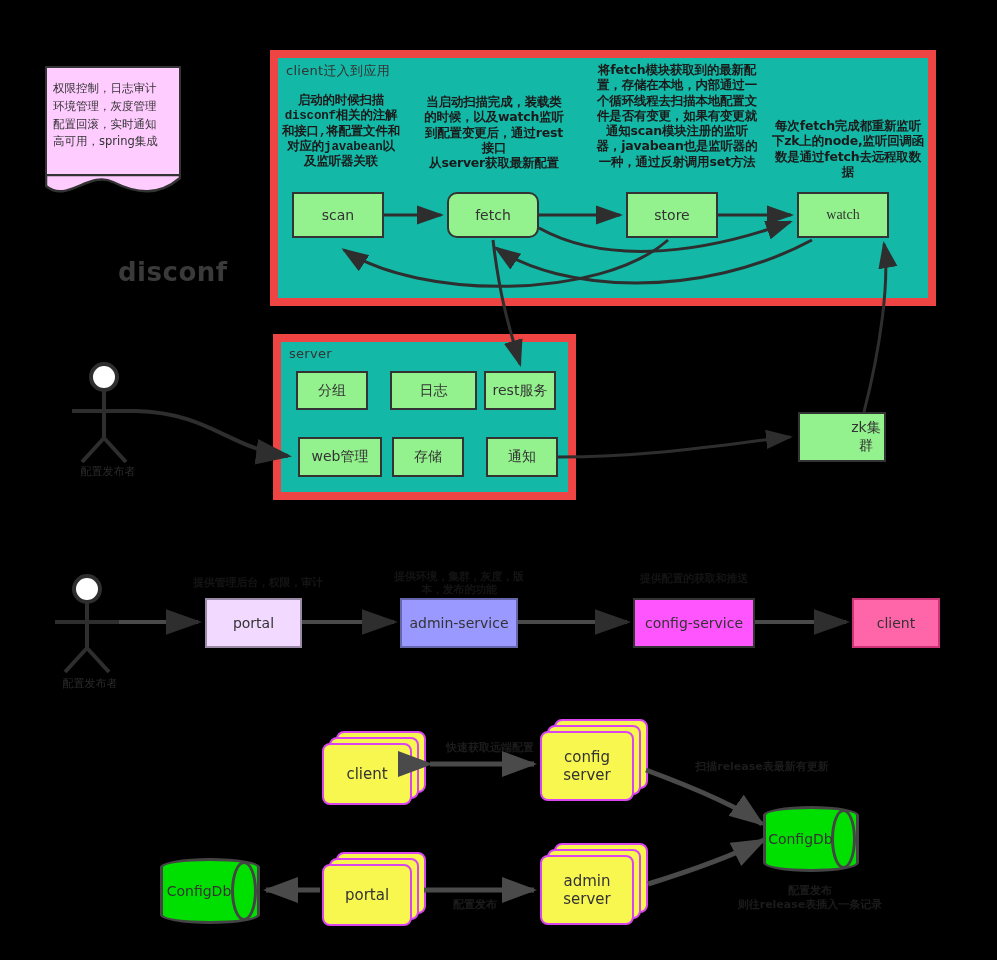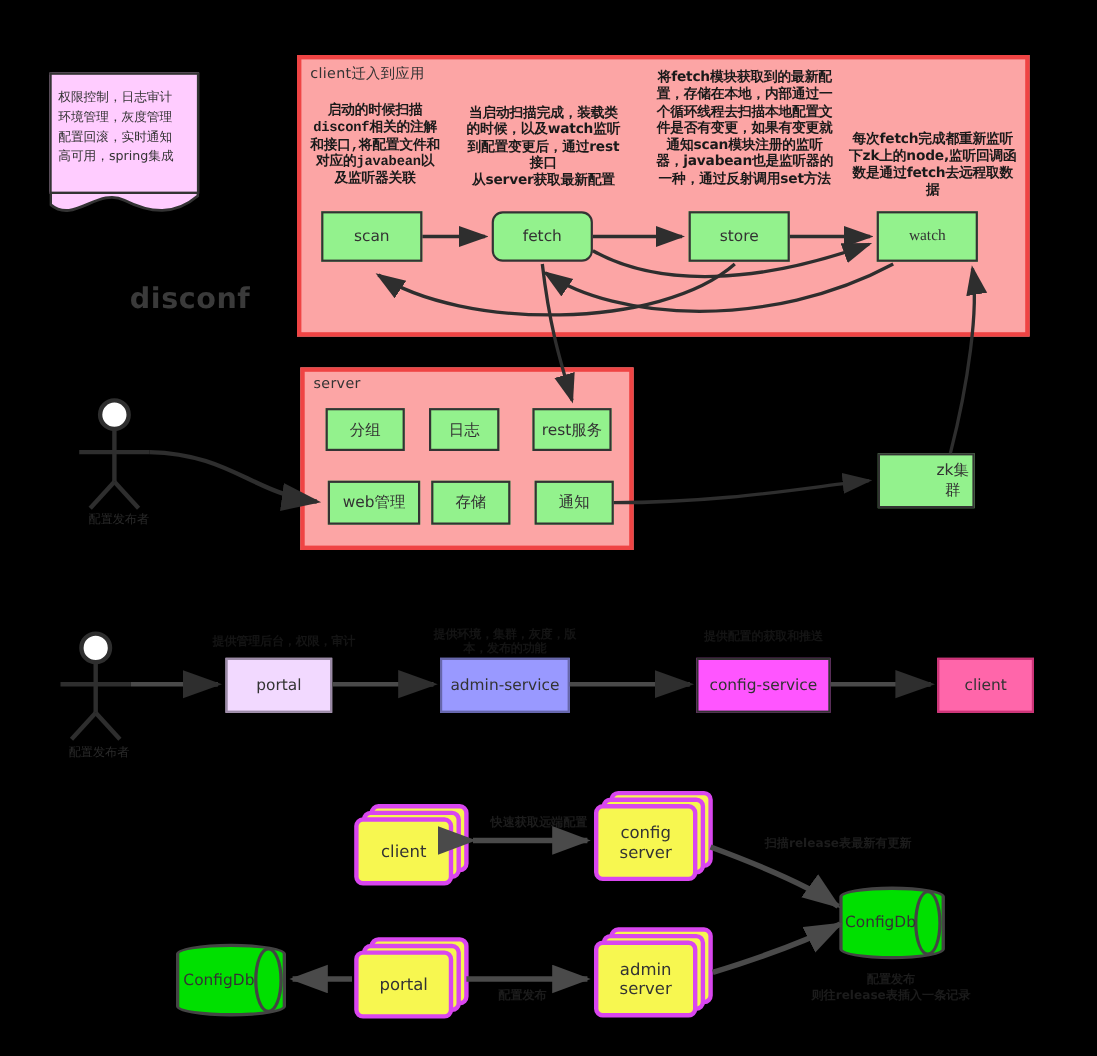--- a/index.html
+++ b/index.html
@@ -5,22 +5,22 @@
   html,body{margin:0;padding:0;background:#000;}
   body{width:997px;height:960px;position:relative;overflow:hidden;
        font-family:"DejaVu Sans","Liberation Sans",sans-serif;}
   .canvas{position:absolute;left:0;top:0;width:997px;height:960px;}
   svg.edges{position:absolute;left:0;top:0;width:997px;height:960px;pointer-events:none;}
 
   .node{position:absolute;box-sizing:border-box;display:flex;align-items:center;
         justify-content:center;text-align:center;color:#333;}
 
   
-  .container{position:absolute;box-sizing:border-box;background:#fca5a5;
-             border:4px solid #ef4444;}
+  .container{position:absolute;box-sizing:border-box;background:#14b8a6;
+             border:8px solid #ef4444;}
   .container-label{position:absolute;left:8px;top:4px;font-size:13px;color:#333;
                    letter-spacing:.3px;}
 
   
   .gbox{background:#93f28d;border:2px solid #333;font-size:14px;color:#333;}
 
   
   .anno{position:absolute;font-size:12.5px;font-weight:bold;color:#1a1a1a;
         line-height:1.22;text-align:center;letter-spacing:-.2px;}
   .anno-dark{position:absolute;font-size:11px;font-weight:bold;color:#141414;
@@ -43,21 +43,21 @@
 
   
   .mbox{font-size:14px;color:#333;border:2px solid;}
   .portal-box{background:#f2d9ff;border-color:#9b8aa6;}
   .admin-box{background:#9999ff;border-color:#6666aa;}
   .cfgsvc-box{background:#ff55ff;border-color:#333;}
   .clientm-box{background:#ff66aa;border-color:#cc3377;}
 
   
   .stack{position:absolute;}
-  .stack .sheet{position:absolute;background:#f7f750;border:4px solid #d946ef;
+  .stack .sheet{position:absolute;background:#f7f750;border:2px solid #d946ef;
                 border-radius:8px;box-sizing:border-box;}
   .stack .s3{left:14px;top:0;}
   .stack .s2{left:7px;top:6px;}
   .stack .s1{left:0;top:12px;display:flex;align-items:center;justify-content:center;
              text-align:center;font-size:15px;color:#333;line-height:1.2;}
 
   
   .cyl{position:absolute;}
   .cyl .body{position:absolute;left:0;top:0;width:100%;height:100%;
              background:#00e000;border:3px solid #444;border-radius:50%/14%;
@@ -127,21 +127,21 @@
     <span>watch</span>
   </div>
 
   <div class="container" style="left:273px;top:334px;width:303px;height:166px;">
     <div class="container-label">server</div>
   </div>
 
   <div class="node gbox" style="left:296px;top:371px;width:72px;height:39px;">
     <span>分组</span>
   </div>
-  <div class="node gbox" style="left:390px;top:371px;width:64px;height:39px;">
+  <div class="node gbox" style="left:390px;top:371px;width:87px;height:39px;">
     <span>日志</span>
   </div>
   <div class="node gbox" style="left:484px;top:371px;width:72px;height:39px;">
     <span>rest服务</span>
   </div>
   <div class="node gbox" style="left:298px;top:437px;width:84px;height:40px;">
     <span>web管理</span>
   </div>
   <div class="node gbox" style="left:392px;top:437px;width:72px;height:40px;">
     <span>存储</span>

